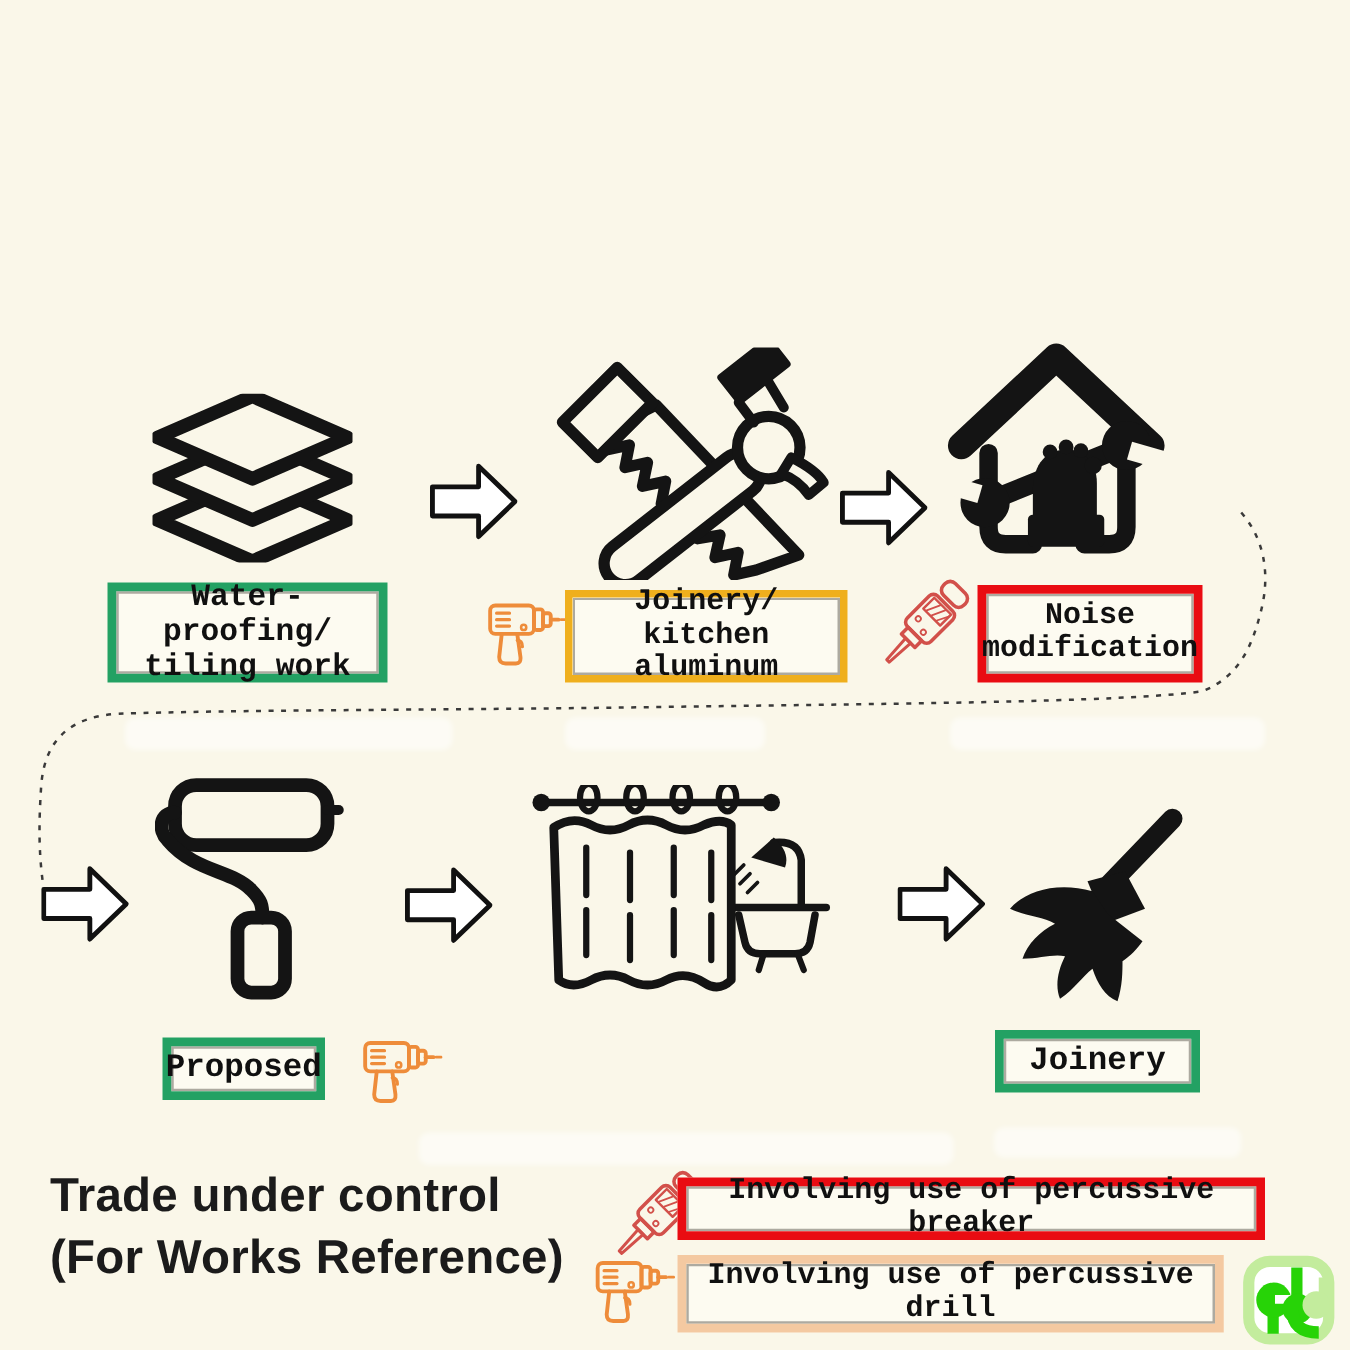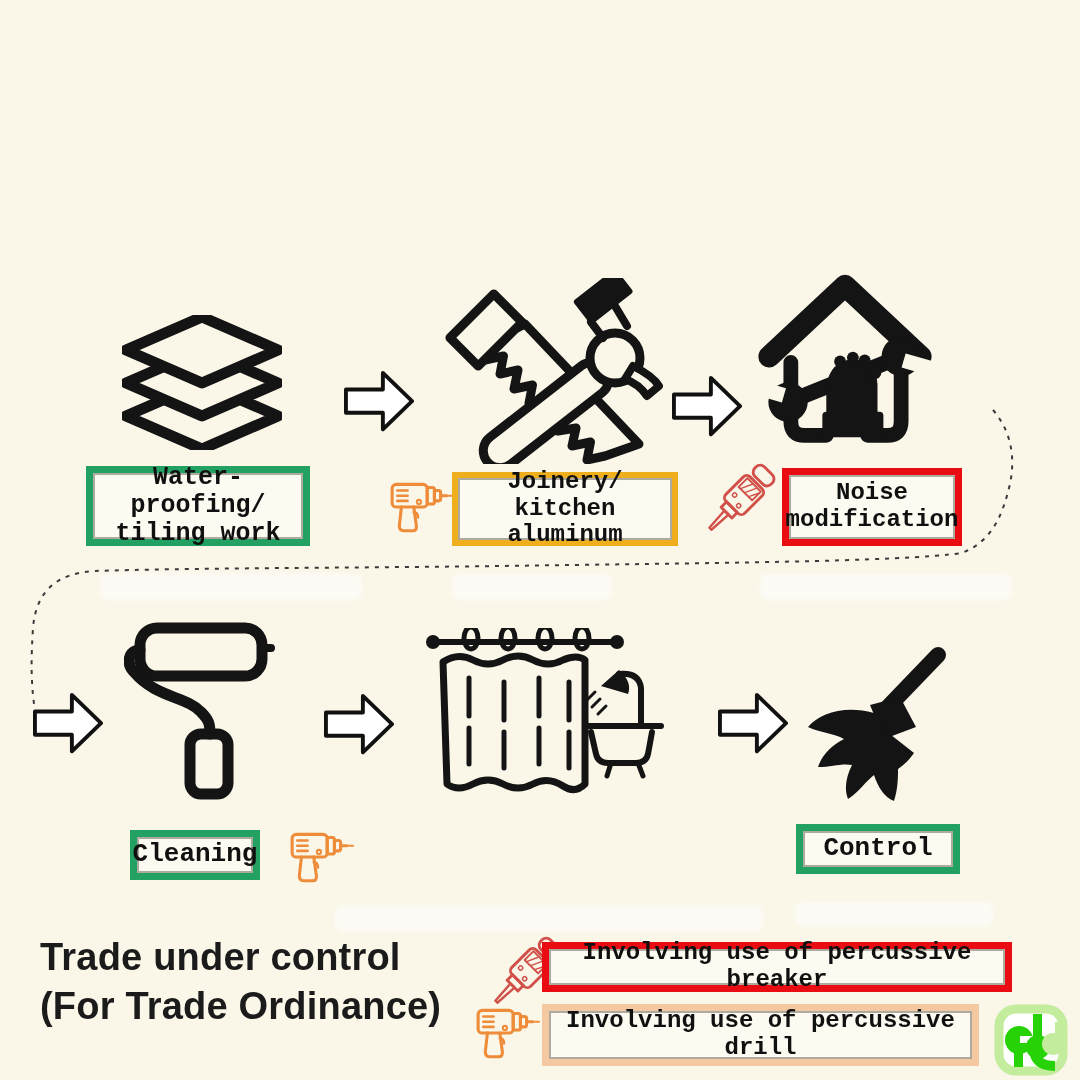--- a/index.html
+++ b/index.html
@@ -224,42 +224,42 @@
         C 42 124, 52 120, 62 122
         C 56 134, 54 146, 58 156
         C 70 148, 76 138, 84 132
         C 88 144, 94 154, 104 158
         C 108 146, 108 134, 108 126
         C 114 122, 120 116, 124 110
         L 96 88 Z"></path>
     </svg>
   </div>
 
-  <div class="lb green fs26" style="left:130px;top:830px;width:130px;height:48px;">Cleaning</div>
+  <div class="lb green fs26" style="left:130px;top:830px;width:130px;height:48px;">Proposed</div>
 
   <div class="icon orange-icon" style="left:288px;top:822px;width:66px;height:66px;">
     <svg viewBox="0 0 64 64">
       <rect class="ol" stroke-width="3" x="4" y="12" width="34" height="22" rx="4"></rect>
       <path class="ol" stroke-width="2.5" d="M9 18 H19 M9 23 H19 M9 28 H19"></path>
       <circle class="ol" stroke-width="2" cx="30" cy="29" r="2"></circle>
       <rect class="ol" stroke-width="3" x="38" y="15" width="7" height="16" rx="2"></rect>
       <rect class="ol" stroke-width="3" x="45" y="18" width="6" height="10" rx="2"></rect>
       <path class="ol" stroke-width="3" d="M51 23 H57"></path>
         <path class="ol" stroke-width="2" d="M59 23 H63"></path>
       <path class="ol" stroke-width="3" d="M13 34 L11 52 Q11 57 16 57 H24 Q28 57 27.5 52 L25 34"></path>
       <path class="ol" stroke-width="2.5" d="M25 39 Q29 39 29 44"></path>
     </svg>
   </div>
 
 
-  <div class="lb green fs26" style="left:796px;top:824px;width:164px;height:46px;">Control</div>
+  <div class="lb green fs26" style="left:796px;top:824px;width:164px;height:46px;">Joinery</div>
 
   <div class="footer">
     <div>Trade under control</div>
-    <div>(For Trade Ordinance)</div>
+    <div>(For Works Reference)</div>
   </div>
 
   <div class="icon redline-icon" style="left:486px;top:926px;width:80px;height:96px;">
     <svg viewBox="0 0 84 96">
       <g transform="translate(0,2) rotate(45 42 44)">
         <rect class="ol" stroke-width="3" x="30" y="2" width="24" height="14" rx="6"></rect>
         <rect class="ol" stroke-width="3" x="28" y="20" width="28" height="36" rx="5"></rect>
         <rect class="ol" stroke-width="2" x="32" y="23" width="20" height="13"></rect>
         <path class="ol" stroke-width="1.5" d="M35 35 L40 24 M41 35 L46 24 M47 35 L52 25"></path>
         <circle class="ol" stroke-width="1.5" cx="35" cy="45" r="2.2"></circle>

